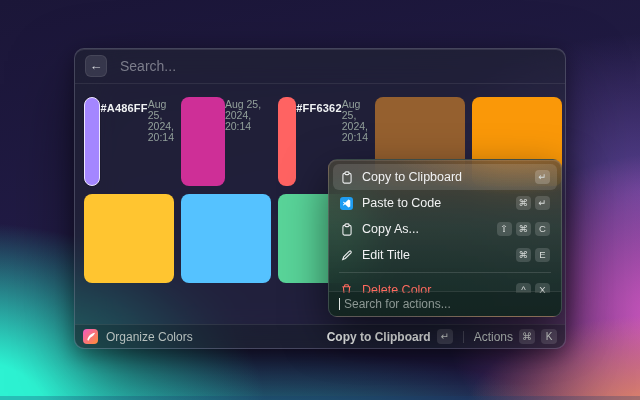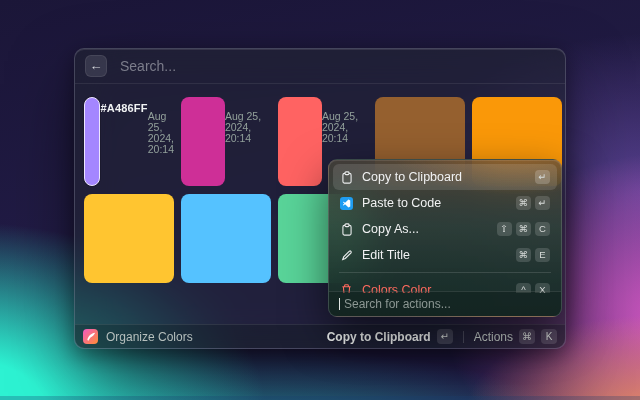--- a/index.html
+++ b/index.html
@@ -32,21 +32,21 @@
   .search-input{flex:1;background:transparent;border:none;outline:none;color:#e9e9ee;font-size:14px;}
   .search-input::placeholder{color:#7c7d8b;}
 
   
   .content{position:absolute;top:36px;bottom:24px;left:0;right:0;overflow:hidden;padding:12px 9px 0;}
   .grid{display:grid;grid-template-columns:repeat(5,90px);column-gap:7px;row-gap:8px;}
   .cell{width:90px;display:flex;flex-direction:row;}
   .swatch{width:90px;height:89px;border-radius:8px;}
   .swatch.selected{border:1.5px solid #ECE5FF;box-shadow:0 0 0 1px rgba(20,20,30,0.35);}
   .hex{margin-top:5px;font-size:11px;font-weight:700;color:#f0f2f3;letter-spacing:.2px;line-height:12px;min-height:12px;}
-  .date{margin-top:14px;font-size:10.5px;color:#93a19b;line-height:11px;min-height:11px;}
+  .date{margin-top:2px;font-size:10.5px;color:#93a19b;line-height:11px;min-height:11px;}
 
   
   .footer{position:absolute;left:0;right:0;bottom:0;height:24px;display:flex;align-items:center;
     gap:8px;padding:0 8px;border-top:1px solid rgba(255,255,255,0.09);
     background:rgba(16,26,24,0.28);border-radius:0 0 10px 10px;}
   .app-icon{width:15px;height:15px;border-radius:4px;flex:0 0 auto;display:flex;align-items:center;
     justify-content:center;background:linear-gradient(135deg,#f25fb4 10%,#ff8a3c 95%);}
   .app-name{font-size:12px;color:#b6bfbd;}
   .f-right{margin-left:auto;display:flex;align-items:center;gap:6px;}
   .f-primary{font-size:12px;font-weight:700;color:#eef1f0;}
@@ -105,20 +105,21 @@
           <div class="date">Aug 25, 2024, 20:14</div>
         </div>
 
         <div class="cell">
           <div class="swatch" style="background: rgb(206, 47, 151);"></div>
           <div class="date">Aug 25, 2024, 20:14</div>
         </div>
 
         <div class="cell">
           <div class="swatch" style="background: rgb(255, 99, 98);"></div>
+          <div class="hex">#FF6362</div>
           <div class="date">Aug 25, 2024, 20:14</div>
         </div>
 
         <div class="cell">
           <div class="swatch" style="background: rgb(149, 96, 47);"></div>
           <div class="hex"></div>
           <div class="date"></div>
         </div>
 
         <div class="cell">
@@ -234,21 +235,21 @@
 
       <div class="msep"></div>
 
       <div class="mitem danger">
         <span class="micon">
           <svg width="11" height="12" viewBox="0 0 12 13" fill="none" stroke="#ff6a5e" stroke-width="1.2">
             <path d="M1.5 3 H10.5 M4 3 V1.6 a0.8 0.8 0 0 1 0.8 -0.8 H7.2 a0.8 0.8 0 0 1 0.8 0.8 V3"></path>
             <path d="M2.6 3.2 L3.3 11 a1 1 0 0 0 1 0.9 H7.7 a1 1 0 0 0 1 -0.9 L9.4 3.2"></path>
           </svg>
         </span>
-        <span>Colors Color</span>
+        <span>Delete Color</span>
         <span class="mkeys">
           <span class="kcap">^</span>
           <span class="kcap">X</span>
         </span>
       </div>
 
     </div>
 
     <div class="menu-search">
       <span class="caret"></span>

